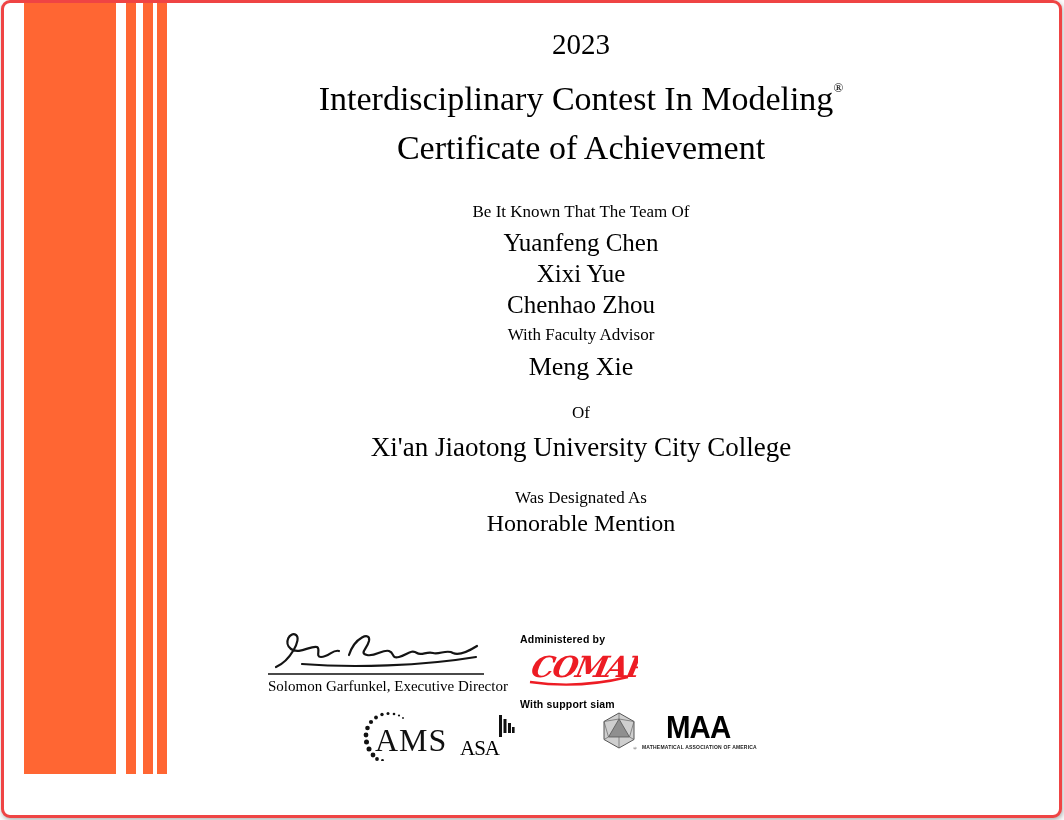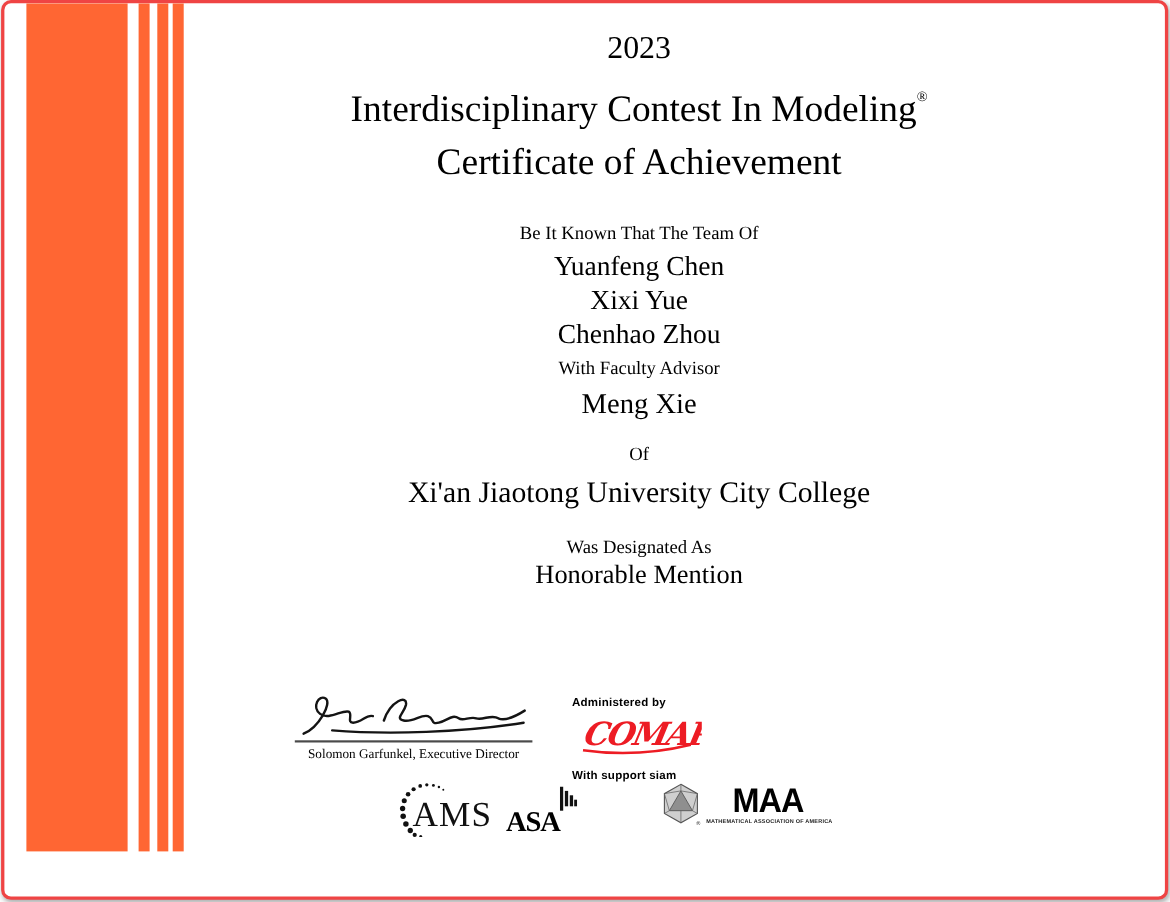--- a/index.html
+++ b/index.html
@@ -43,34 +43,34 @@
   .was-lbl     { top:486px; }
   .designation { top:508px; font-size:24px; }
 
   
   .sigblock { position:absolute; text-align:center; }
   .sig-left  { left:264px; top:624px; width:216px; }
   .sig-right { left:733px; top:620px; width:208px; }
   .sig-svg { display:block; margin:0 auto; }
   .sig-line  { border:none; border-top:2px solid #4a4a4a; margin:0 0 3px 0; }
   .sig-line-right { border-top:3px solid #222; }
-  .sig-caption { font-size:12px; white-space:nowrap; }
+  .sig-caption { font-size:15px; white-space:nowrap; }
 
   .center-block { position:absolute; left:516px; top:630px; width:136px; }
   .sans-small {
     font-family:"Liberation Sans","DejaVu Sans",sans-serif;
     font-weight:bold; font-size:10.5px; letter-spacing:.2px; white-space:nowrap;
   }
   .comap-wrap { margin:3px 0 6px 0; }
 
   
   .logo { position:absolute; white-space:nowrap; }
   .ams-logo   { left:357px; top:708px; }
   .asa-logo   { left:456px; top:712px; }
-  .asa-text { font-size:26px; font-weight:bold; font-family:"Liberation Serif",serif; letter-spacing:-1px; }
+  .asa-text { font-size:21px; font-weight:normal; font-family:"Liberation Serif",serif; letter-spacing:-1px; }
   .informs-logo { left:527px; top:711px; font-family:"Liberation Sans","DejaVu Sans",sans-serif; }
   .informs-inner { display:inline-block; transform:scaleX(.88); transform-origin:left; }
   .informs-prefix { font-size:29px; font-weight:bold; letter-spacing:-2px; color:#000; vertical-align:top; }
   .informs-box { display:inline-block; background:#000; color:#fff; font-size:29px; font-weight:bold;
                  letter-spacing:-1px; padding:0 4px 2px 1px; line-height:33px; vertical-align:top; }
   .informs-reg { position:absolute; right:-8px; bottom:-4px; font-size:7px; color:#000; }
   .maa-logo { left:596px; top:707px; display:flex; align-items:center; }
   .maa-text-col { margin-left:4px; text-align:center; }
   .maa-text { font-family:"Liberation Sans","DejaVu Sans",sans-serif; font-weight:bold; font-size:31px;
               line-height:30px; letter-spacing:-1px; display:inline-block; transform:scaleX(.95); transform-origin:left; }

